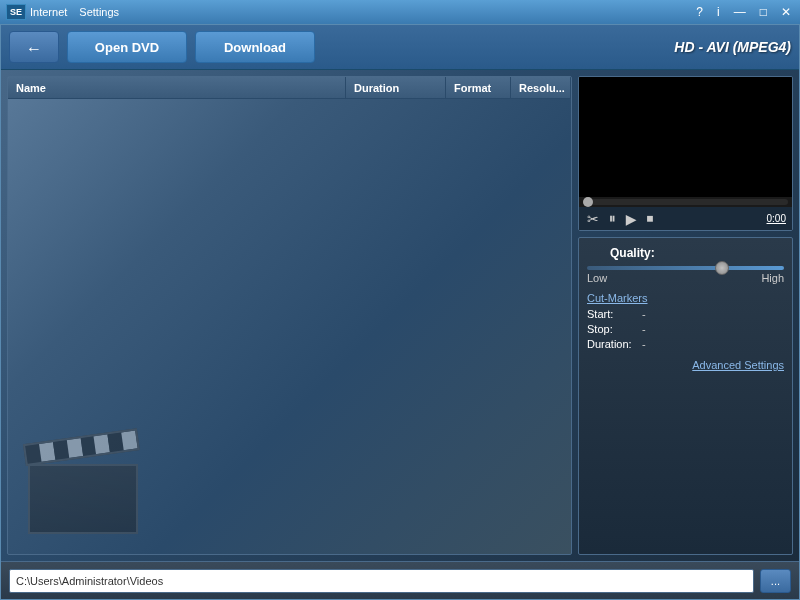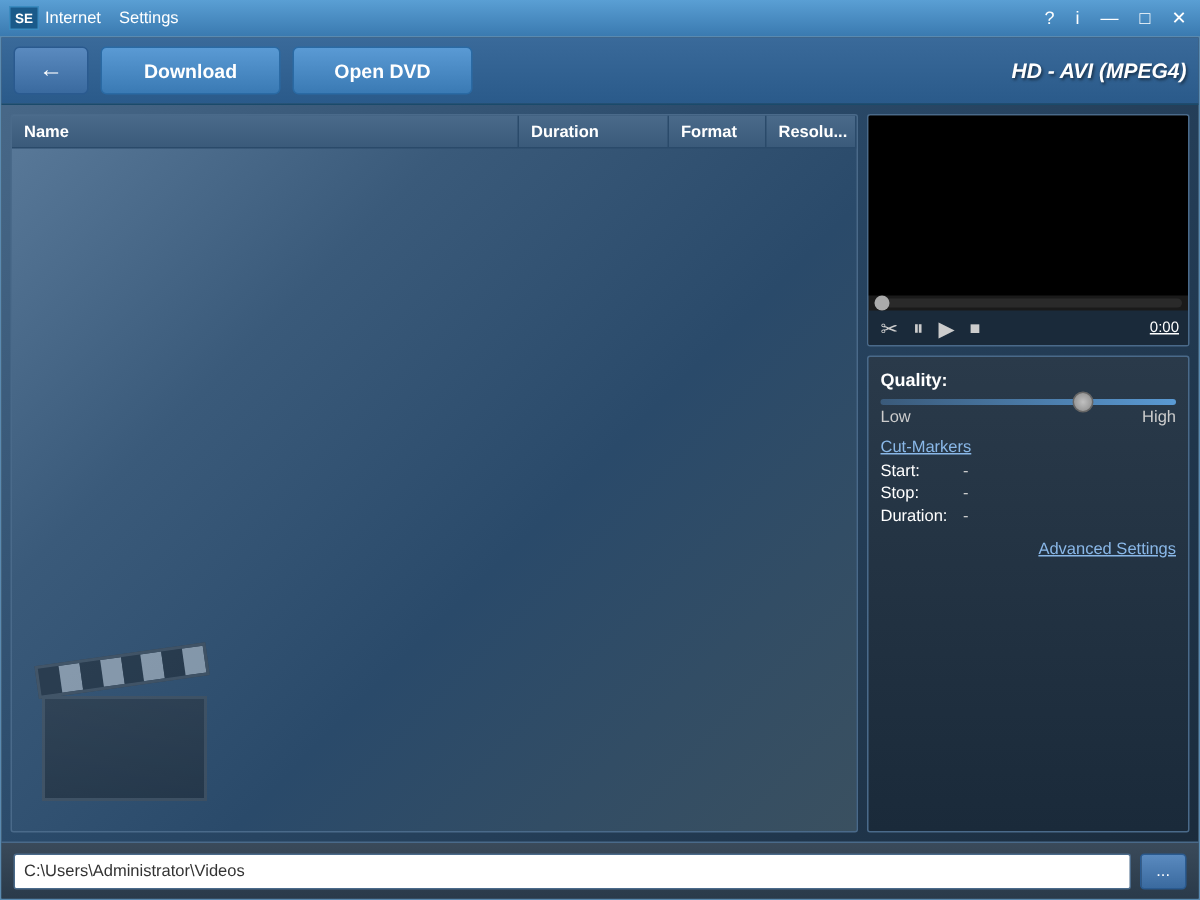--- a/index.html
+++ b/index.html
@@ -277,20 +277,21 @@
       border: 1px solid #4a6a8a;
       border-radius: 2px;
       padding: 8px;
       flex: 1;
     }
     .quality-label {
       color: white;
       font-size: 12px;
       font-weight: bold;
       margin-bottom: 6px;
+      margin-left: 23px;
     }
     .quality-slider-container {
       margin-bottom: 4px;
     }
     .quality-slider {
       width: 100%;
       height: 4px;
       background: linear-gradient(to right, #3a5a7a, #5a9ad4);
       border-radius: 2px;
       position: relative;
@@ -416,22 +417,22 @@
     <span>—</span>
     <span>□</span>
     <span>✕</span>
   </div>
 </div>
 
 <div class="main-window">
 
   <div class="toolbar">
     <div class="back-btn">←</div>
+    <div class="toolbar-btn">Open DVD</div>
     <div class="toolbar-btn">Download</div>
-    <div class="toolbar-btn">Open DVD</div>
     <div class="toolbar-title">HD - AVI (MPEG4)</div>
   </div>
 
   <div class="content-area">
 
     <div class="file-list-container">
       <div class="file-list-header">
         <div class="file-list-header-col col-name">Name</div>
         <div class="file-list-header-col col-duration">Duration</div>
         <div class="file-list-header-col col-format">Format</div>

